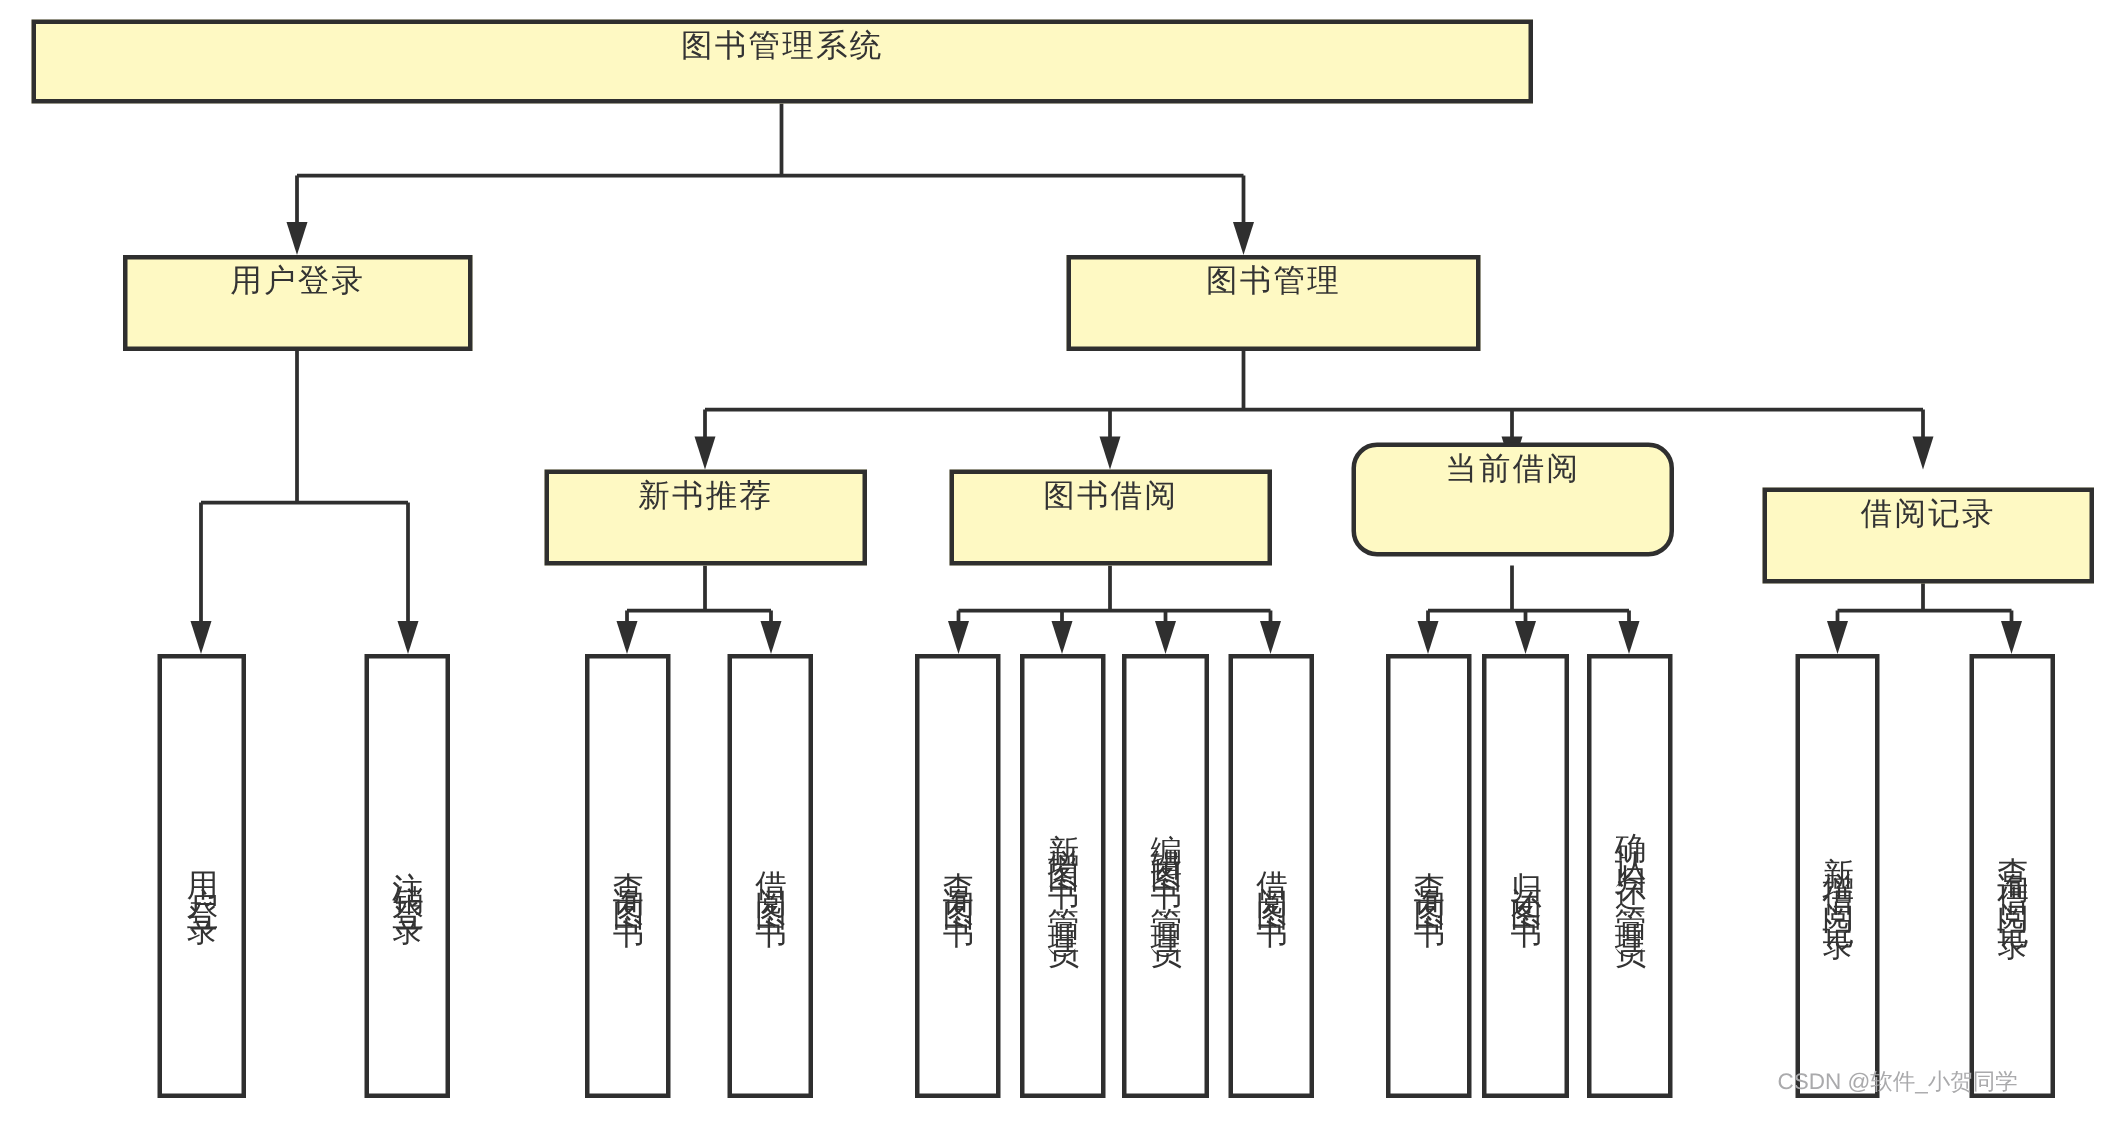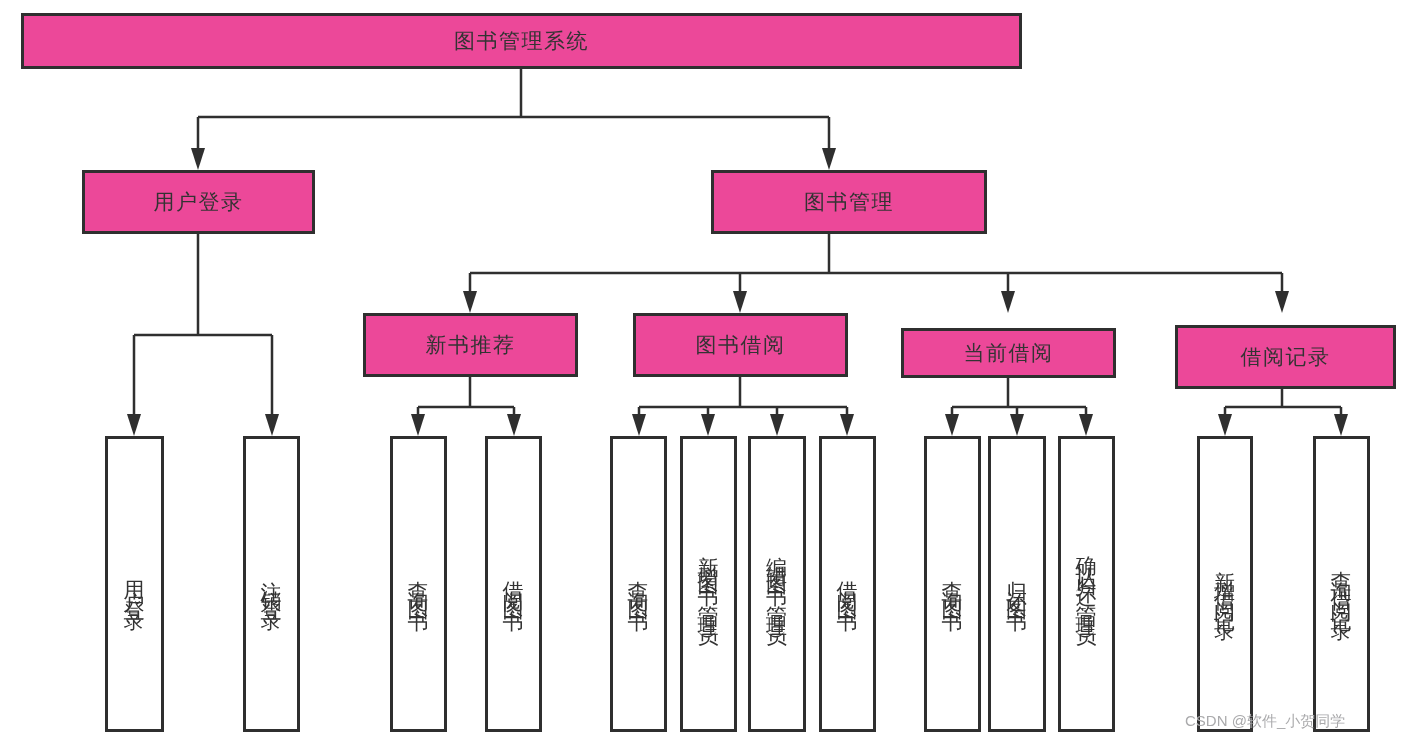--- a/index.html
+++ b/index.html
@@ -14,23 +14,22 @@
   .connectors {
     position: absolute;
     left: 0; top: 0;
     width: 1405px; height: 747px;
     z-index: 1;
   }
   .hnode {
     position: absolute;
     box-sizing: border-box;
     border: 3px solid #2f2f2f;
-    background: #ec4899;
+    background: #fef9c3;
     display: flex;
-    align-items: center;
     justify-content: center;
     font-size: 21px;
     letter-spacing: 1.5px;
     color: #333333;
     z-index: 2;
   }
   .leaf {
     position: absolute;
     box-sizing: border-box;
     border: 3px solid #2f2f2f;
@@ -119,21 +118,21 @@
   <div class="hnode" style="left:711px; top:170px; width:276px; height:64px;">
     <span>图书管理</span>
   </div>
 
   <div class="hnode" style="left:363px; top:313px; width:215px; height:64px;">
     <span>新书推荐</span>
   </div>
   <div class="hnode" style="left:633px; top:313px; width:215px; height:64px;">
     <span>图书借阅</span>
   </div>
-  <div class="hnode" style="left:901px; top:328px; width:215px; height:50px;">
+  <div class="hnode" style="left:901px; top:295px; width:215px; height:76px;border-radius:17px;">
     <span>当前借阅</span>
   </div>
   <div class="hnode" style="left:1175px; top:325px; width:221px; height:64px;">
     <span>借阅记录</span>
   </div>
 
   <div class="leaf" style="left:105px; width:59px;">
     <span class="vlabel">用户登录</span>
   </div>
   <div class="leaf" style="left:243px; width:57px;">

